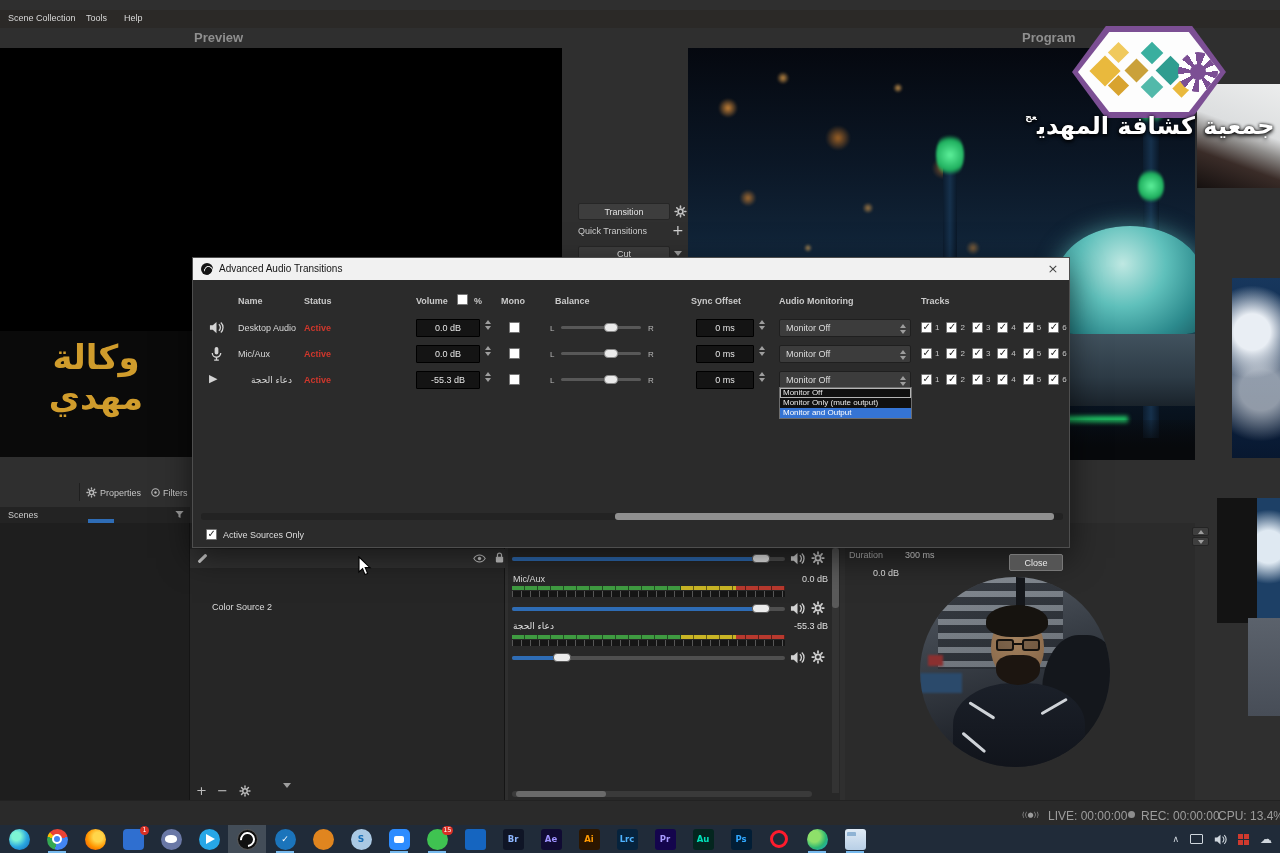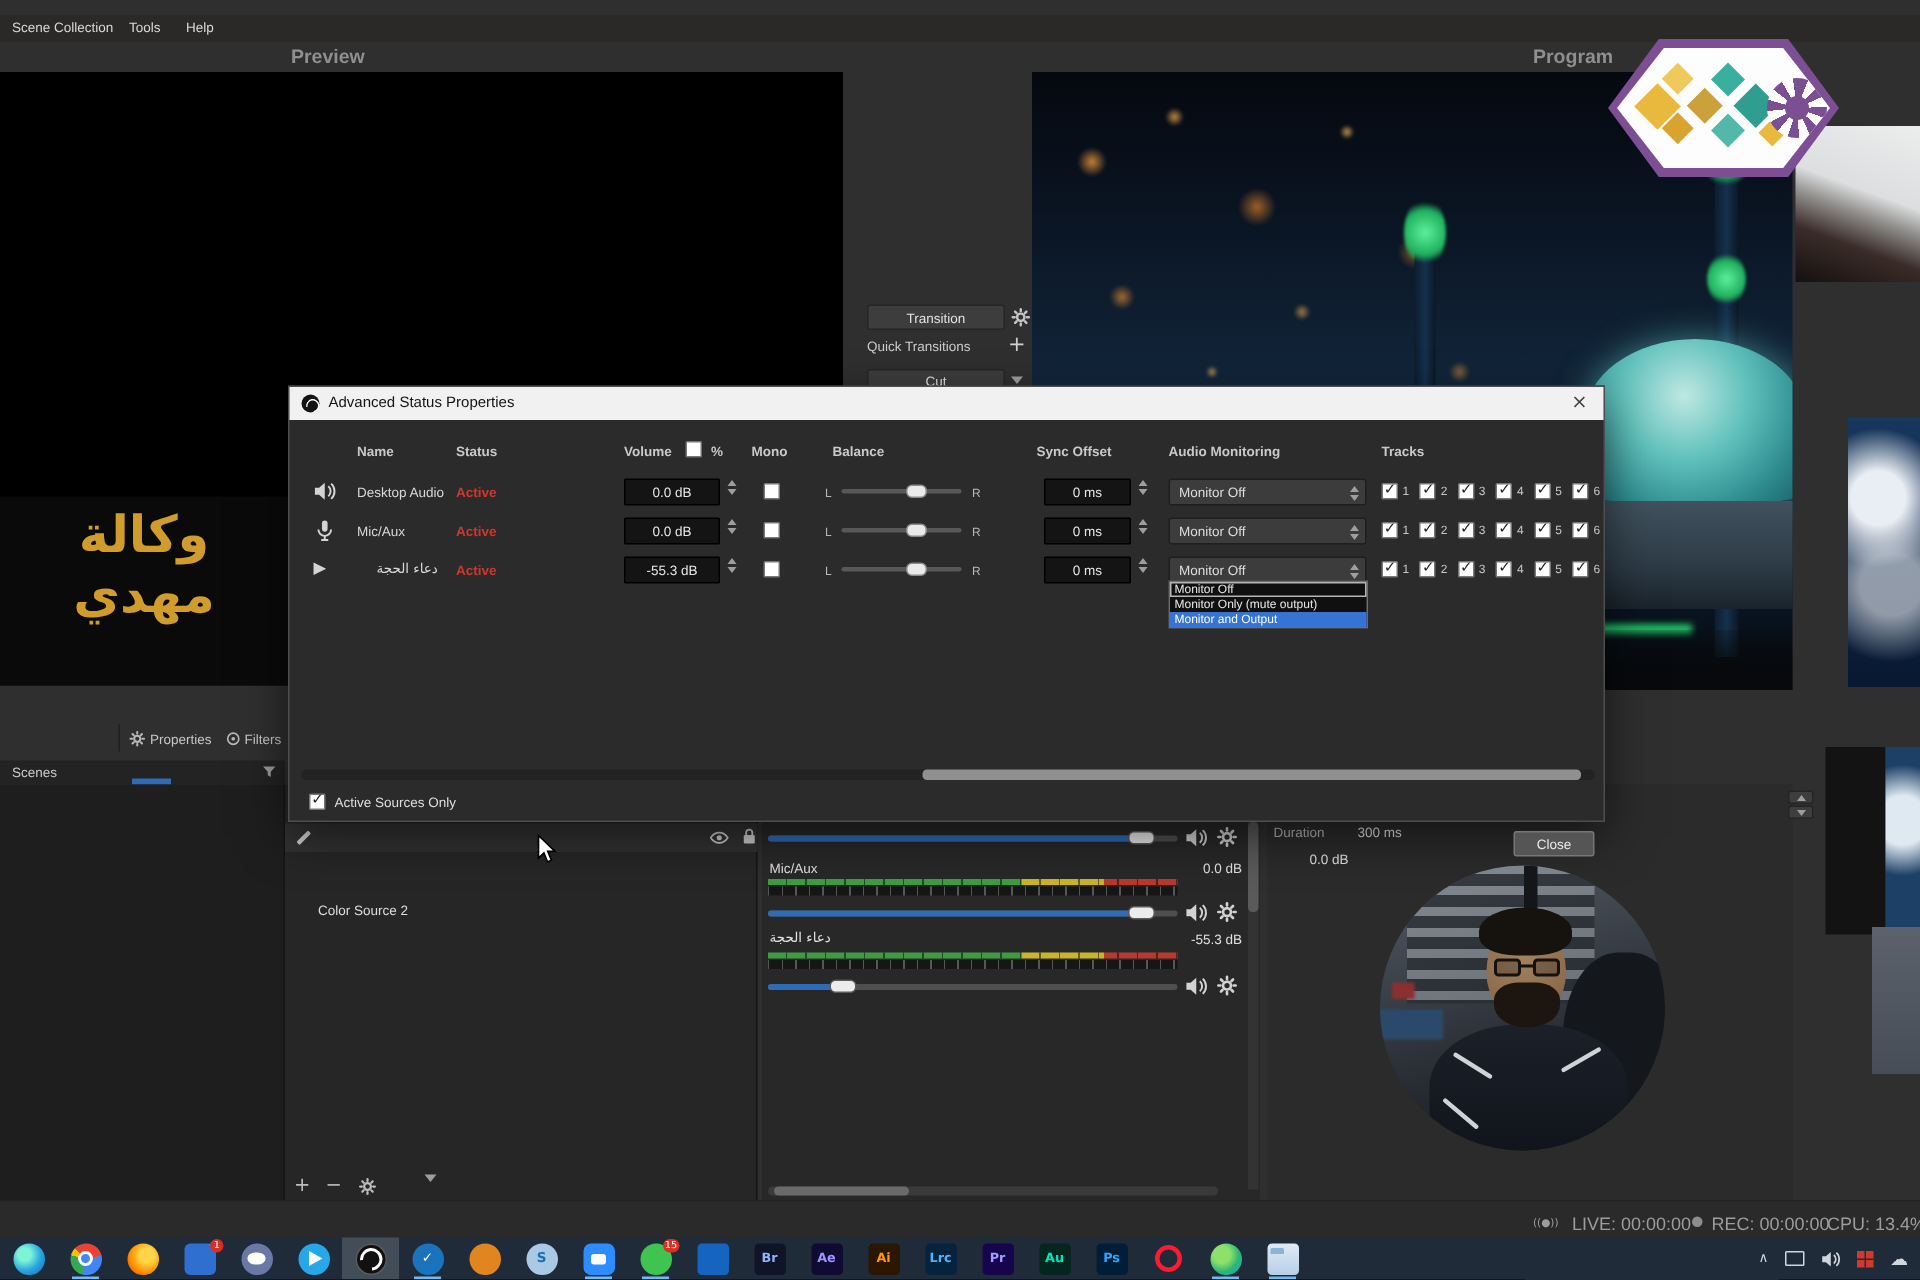--- a/index.html
+++ b/index.html
@@ -418,21 +418,21 @@
         <span class="tri-up tri-sm"></span>
       </div>
     <div class="half">
         <span class="tri-down tri-sm"></span>
       </div>
   </div>
 
   <div class="abs dlg">
     <div class="dlg-titlebar">
       <span class="dlg-appicon"></span>
-      <span class="dlg-title">Advanced Status Properties</span>
+      <span class="dlg-title">Advanced Audio Transitions</span>
       <span class="dlg-close glyph">×</span>
     </div>
 
     <span class="dlg-head" style="left:45px">Name</span>
     <span class="dlg-head" style="left:111px">Status</span>
     <span class="dlg-head" style="left:223px">Volume</span>
     <span class="cb" style="position:absolute;left:264px;top:36px"></span>
     <span class="dlg-head" style="left:281px">%</span>
     <span class="dlg-head" style="left:308px">Mono</span>
     <span class="dlg-head" style="left:362px">Balance</span>
@@ -631,20 +631,23 @@
       <span class="dia" style="left:33px;top:13px;width:15px;height:15px;background:#f0c95c"></span>
       <span class="dia" style="left:33px;top:46px;width:15px;height:15px;background:#d8a32f"></span>
       <span class="dia" style="left:50px;top:30px;width:17px;height:17px;background:#caa13a"></span>
       <span class="dia" style="left:66px;top:13px;width:16px;height:16px;background:#3aaf9f"></span>
       <span class="dia" style="left:82px;top:28px;width:21px;height:21px;background:#2f9d90"></span>
       <span class="dia" style="left:66px;top:47px;width:16px;height:16px;background:#52b9aa"></span>
       <span class="dia" style="left:97px;top:50px;width:13px;height:13px;background:#e9b93d"></span>
       <span class="swirl"></span>
     </div>
   </div>
+  <div class="abs org-name">
+    <span>جمعية كشافة المهدي</span><span class="org-sup">عج</span>
+  </div>
 
   <div class="abs webcam">
     <div class="blinds"></div>
     <div class="win-frame"></div>
     <div class="chair"></div>
     <div class="deskblue"></div>
     <div class="redobj"></div>
     <div class="body-jacket">
       <span class="zipline" style="left:14px;top:26px;transform:rotate(32deg)"></span>
       <span class="zipline" style="left:86px;top:22px;transform:rotate(-30deg)"></span>

